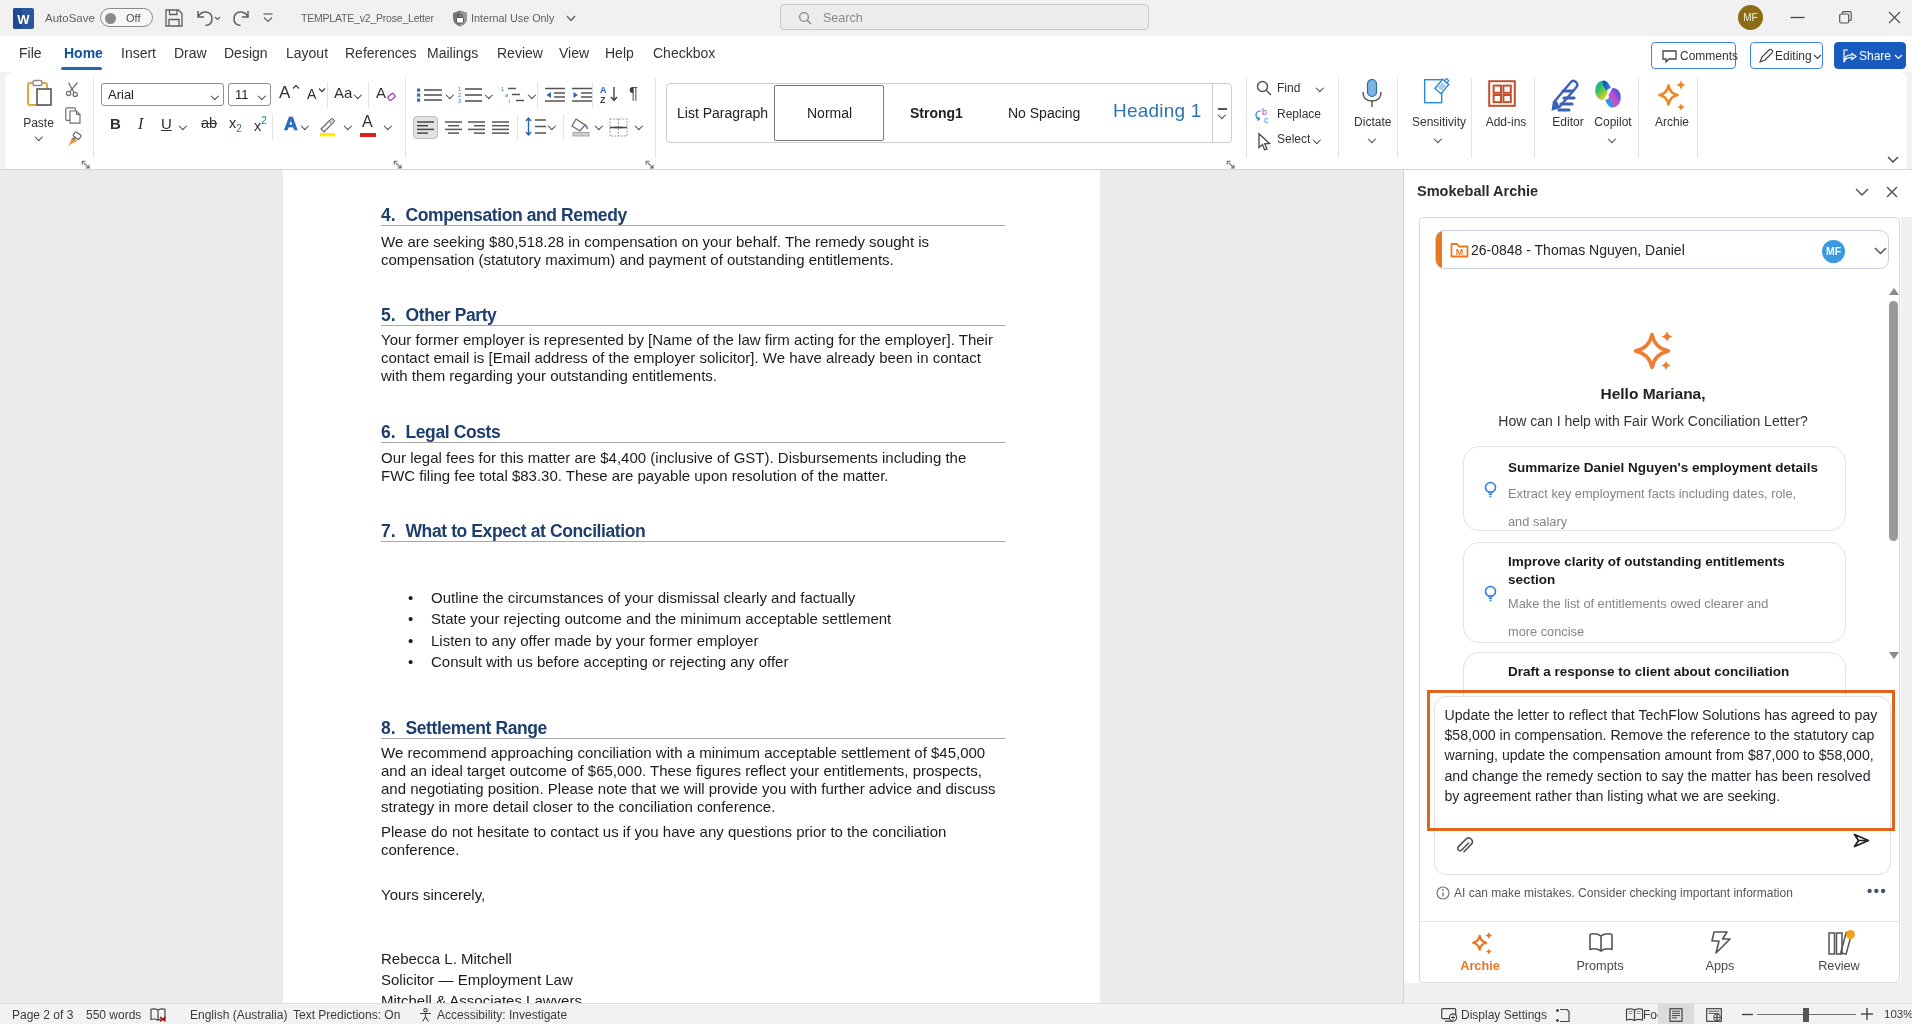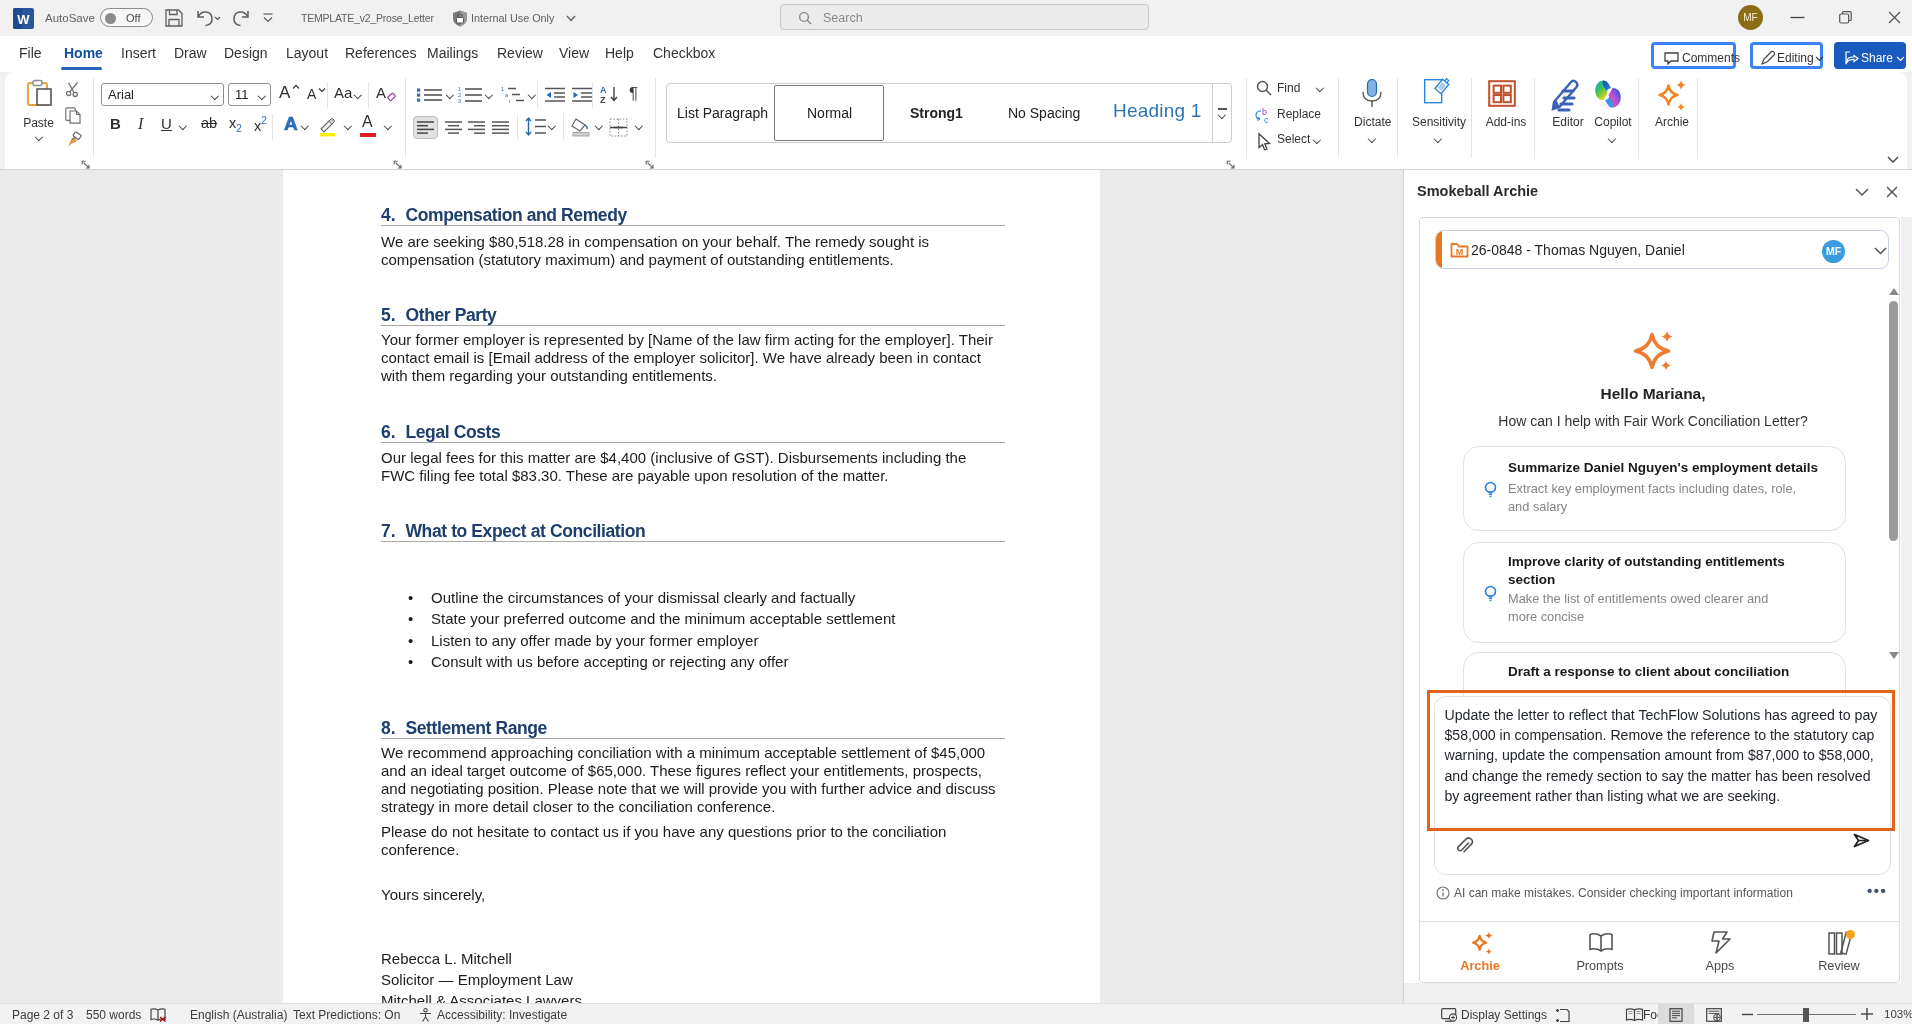--- a/index.html
+++ b/index.html
@@ -17,21 +17,21 @@
 #autosave-off { position:absolute; left:25px; top:3px; font-size:11px; color:#4a4a4a; }
 #search-box { position:absolute; left:780px; top:4px; width:369px; height:26px; background:#ececec; border:1px solid #c9c9c9; border-radius:4px; }
 #search-box span { position:absolute; left:42px; top:6px; font-size:12.5px; color:#8a8a8a; }
 #mf-title { position:absolute; left:1738px; top:5px; width:25px; height:25px; border-radius:50%; background:#8a6d15; color:#f7f1df; font-size:10px; text-align:center; line-height:25px; }
 
 
 #tabrow { position:absolute; left:0; top:36px; width:1912px; height:36px; background:#ffffff; }
 .tab { position:absolute; top:9px; font-size:14px; color:#333; }
 .tab.active { color:#10509e; font-weight:bold; }
 #home-underline { position:absolute; left:61px; top:31px; width:41px; height:3px; background:#2567b2; border-radius:2px; }
-.tbtn { position:absolute; top:6px; height:27px; border:3px solid #3b82f6; border-radius:4px; background:#fff; font-size:13px; color:#333; }
+.tbtn { position:absolute; top:6px; height:27px; border:1px solid #3b82f6; border-radius:4px; background:#fff; font-size:13px; color:#333; }
 
 
 #ribbon { position:absolute; left:0; top:72px; width:1912px; height:98px; background:#f1f1f1; }
 #ribbon-body { position:absolute; left:5px; top:0; width:1902px; height:97px; background:#fff; border-radius:8px 8px 0 0; }
 #ribbon-border { position:absolute; left:0; top:97px; width:1912px; height:1px; background:#d4d4d4; }
 .rsep { position:absolute; top:6px; width:1px; height:80px; background:#e3e3e3; }
 .rlabel { position:absolute; top:79px; font-size:11px; color:#5f5f5f; transform:translateX(-50%); white-space:nowrap;margin-top:46px; }
 .rtext { position:absolute; font-size:12px; color:#333; transform:translateX(-50%); white-space:nowrap; }
 .chev { position:absolute; width:8px; height:5px; }
 .chev:before { content:""; position:absolute; left:0.5px; top:0px; width:4.6px; height:4.6px; border-right:1.3px solid #444; border-bottom:1.3px solid #444; transform:rotate(45deg); }
@@ -55,21 +55,21 @@
 #panel-title { position:absolute; left:13px; top:13px; font-size:14.5px; font-weight:bold; color:#2b2b2b; }
 #container { position:absolute; left:15px; top:47px; width:481px; height:766px; border:1px solid #d8d8d8; border-radius:4px; background:#fff; }
 #matterbar { position:absolute; left:15px; top:12px; width:454px; height:39px; border:1px solid #c6d0e2; border-radius:9px; background:#fff; overflow:hidden; }
 #matterbar .accent { position:absolute; left:0; top:0; width:6px; height:39px; background:#e87722; }
 #matterbar .mtext { position:absolute; left:35px; top:10.5px; font-size:14px; color:#252525; }
 #mf-av { position:absolute; left:386px; top:8.5px; width:23px; height:23px; border-radius:50%; background:#3b9be0; color:#fff; font-size:10.5px; font-weight:bold; text-align:center; line-height:23px; }
 #hello { position:absolute; left:0; top:167.3px; width:466px; text-align:center; font-size:15.5px; font-weight:bold; color:#232323; }
 #howcan { position:absolute; left:0; top:194.5px; width:466px; text-align:center; font-size:14px; color:#333; }
 .card { position:absolute; left:43px; width:383px; background:#fff; border:1px solid #e2e2e2; border-radius:16px; }
 .card .ct { position:absolute; left:44px; font-size:13.5px; font-weight:bold; color:#191919; line-height:18.2px; white-space:nowrap; }
-.card .cg { position:absolute; left:44px; font-size:12.8px; color:#858585; line-height:18px; white-space:nowrap; }
+.card .cg { position:absolute; left:44px; font-size:12.8px; color:#858585; line-height:28px; white-space:nowrap; }
 #input-box { position:absolute; left:14px; top:478px; width:457px; height:179px; border:1px solid #e0e0e0; border-radius:12px; background:#fff; }
 #input-text { position:absolute; left:9.5px; top:8px; font-size:14.15px; color:#1f2329; line-height:20.2px; white-space:nowrap; }
 #orange-rect { position:absolute; left:7px; top:472px; width:468px; height:141px; border:3px solid #e2641a; background:transparent; }
 #ai-note { position:absolute; left:34px; top:668px; font-size:12px; color:#565656; white-space:nowrap; }
 #dots { position:absolute; left:447px; top:664px; font-size:15px; letter-spacing:1.5px; color:#42516b; font-weight:bold; }
 #tabbar { position:absolute; left:0px; top:703px; width:479px; height:62px; border-top:1px solid #e4e4e4; }
 .ptab { position:absolute; top:0; width:120px; height:62px; }
 .ptab .lbl { position:absolute; top:37px; width:100%; text-align:center; font-size:12.7px; color:#4a4a4a; }
 #scrollup { position:absolute; left:469px; top:70px; width:0; height:0; border-left:5px solid transparent; border-right:5px solid transparent; border-bottom:7px solid #8a8a8a; }
 #scrolldown { position:absolute; left:469px; top:434px; width:0; height:0; border-left:5px solid transparent; border-right:5px solid transparent; border-top:7px solid #8a8a8a; }
@@ -537,21 +537,21 @@
   <div id="page">
     <div class="h2x" style="top:34.8px"><span class="num">4.</span>Compensation and Remedy</div>
     <div class="bp" style="top:62.6px">We are seeking $80,518.28 in compensation on your behalf. The remedy sought is<br>compensation (statutory maximum) and payment of outstanding entitlements.</div>
     <div class="h2x" style="top:135.3px"><span class="num">5.</span>Other Party</div>
     <div class="bp" style="top:161.2px">Your former employer is represented by [Name of the law firm acting for the employer]. Their<br>contact email is [Email address of the employer solicitor]. We have already been in contact<br>with them regarding your outstanding entitlements.</div>
     <div class="h2x" style="top:251.5px"><span class="num">6.</span>Legal Costs</div>
     <div class="bp" style="top:278.5px">Our legal fees for this matter are $4,400 (inclusive of GST). Disbursements including the<br>FWC filing fee total $83.30. These are payable upon resolution of the matter.</div>
     <div class="h2x" style="top:350.5px"><span class="num">7.</span>What to Expect at Conciliation</div>
     <div class="bullets" style="top:416.8px">
       <div class="b">Outline the circumstances of your dismissal clearly and factually</div>
-      <div class="b">State your preferred outcome and the minimum acceptable settlement</div>
+      <div class="b">State your rejecting outcome and the minimum acceptable settlement</div>
       <div class="b">Listen to any offer made by your former employer</div>
       <div class="b">Consult with us before accepting or rejecting any offer</div>
     </div>
     <div class="h2x" style="top:547.9px"><span class="num">8.</span>Settlement Range</div>
     <div class="bp" style="top:573.5px">We recommend approaching conciliation with a minimum acceptable settlement of $45,000<br>and an ideal target outcome of $65,000. These figures reflect your entitlements, prospects,<br>and negotiating position. Please note that we will provide you with further advice and discuss<br>strategy in more detail closer to the conciliation conference.</div>
     <div class="bp" style="top:653.1px">Please do not hesitate to contact us if you have any questions prior to the conciliation<br>conference.</div>
     <div class="bp" style="top:716.3px">Yours sincerely,</div>
     <div class="bp sig" style="top:777.7px">Rebecca L. Mitchell<br>Solicitor — Employment Law<br>Mitchell &amp; Associates Lawyers</div>
   </div>
 </div>

